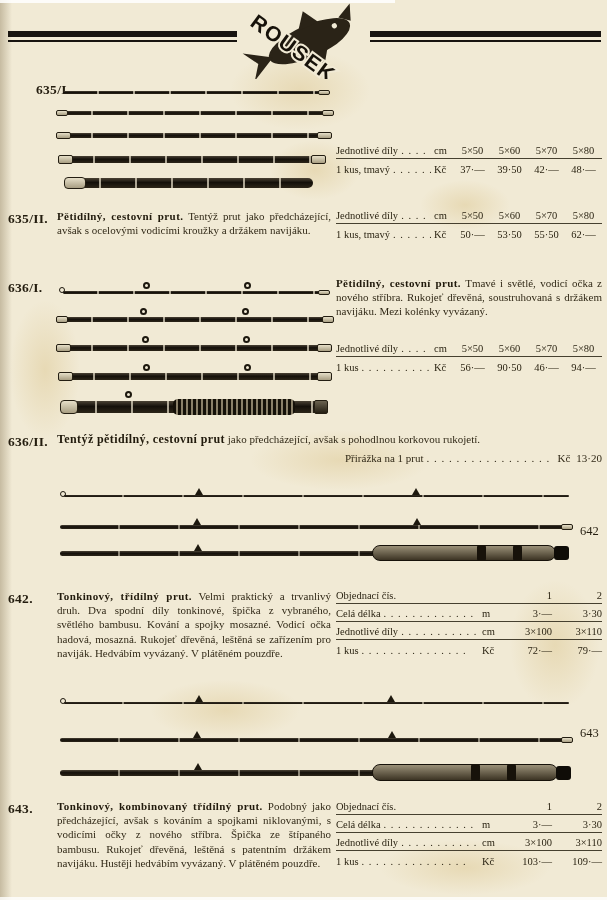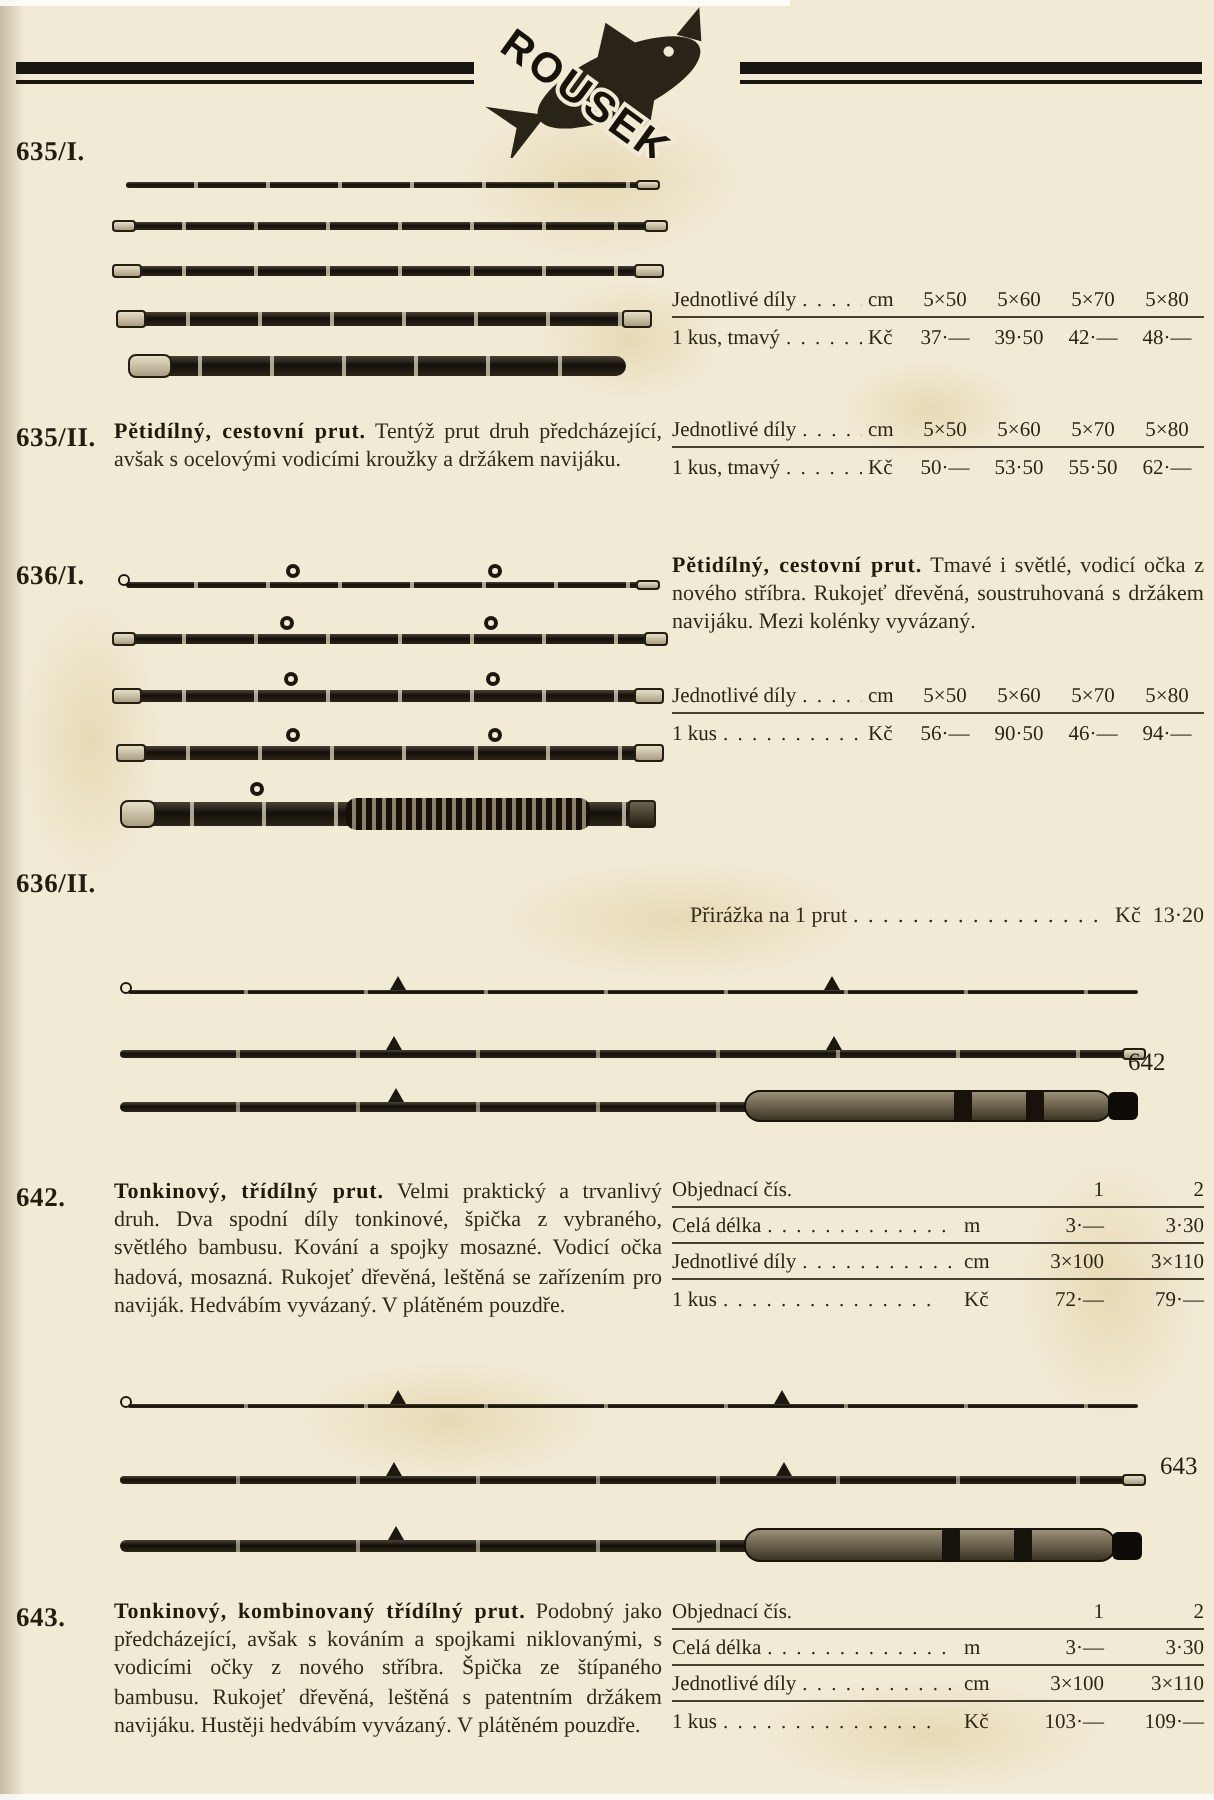--- a/index.html
+++ b/index.html
@@ -78,21 +78,21 @@
         <path d="M44 42 L18 26 L28 42 L18 56 Z" fill="#2a2317"></path>
         <path d="M78 28 L90 12 L100 28 Z" fill="#2a2317"></path>
         <path d="M80 56 L88 70 L98 55 Z" fill="#2a2317"></path>
         <path d="M120 32 L136 24 L130 40 Z" fill="#2a2317"></path>
         <circle cx="113" cy="38" r="2.6" fill="#f1ead5"></circle>
       </g>
       <text x="24" y="24" transform="rotate(36 24 24)" font-family="Liberation Sans, sans-serif" font-size="21" font-weight="bold" letter-spacing="1.5" fill="#17120a" stroke="#f1ead5" stroke-width="4" paint-order="stroke">ROUSEK</text>
     </svg>
   </div>
 
-  <div class="num" style="top:68px;">635/I.</div>
+  <div class="num" style="top:82px;margin-left:28px;">635/I.</div>
 
   <div class="rodset" style="left:57px;top:86px;width:276px;height:104px;">
     <div class="rod" style="top:5px;height:3px;left:6px;width:266px;">
         <div class="nodes"></div>
         <span class="cap r" style="width:12px;"></span>
       </div>
     <div class="rod" style="top:25px;height:4px;left:0;width:276px;">
         <div class="nodes"></div>
         <span class="cap l" style="width:12px;"></span>
         <span class="cap r" style="width:12px;"></span>
@@ -132,21 +132,21 @@
       <span class="tval">39·50</span>
       <span class="tval">42·—</span>
       <span class="tval">48·—</span>
     </div>
   </div>
 
   <div class="num" style="top:211px;">635/II.</div>
 
   <div class="txt" style="left:57px;top:209px;width:274px;">
     <span class="hd">Pětidílný, cestovní prut.</span>
-    <span>Tentýž prut druh předcházející, avšak s ocelovými vodicími kroužky a držákem navijáku.</span>
+    <span>Tentýž prut jako předcházející, avšak s ocelovými vodicími kroužky a držákem navijáku.</span>
   </div>
 
   <div class="tbl" style="left:336px;top:206px;width:266px;">
     <div class="trow u">
       <span class="tlabel">Jednotlivé díly</span>
       <span class="leader">. . . . . . .</span>
       <span class="tunit">cm</span>
       <span class="tval">5×50</span>
       <span class="tval">5×60</span>
       <span class="tval">5×70</span>
@@ -223,20 +223,24 @@
       <span class="leader">. . . . . . . . . . .</span>
       <span class="tunit">Kč</span>
       <span class="tval">56·—</span>
       <span class="tval">90·50</span>
       <span class="tval">46·—</span>
       <span class="tval">94·—</span>
     </div>
   </div>
 
   <div class="num" style="top:434px;">636/II.</div>
+  <div class="txt" style="left:57px;top:432px;width:545px;text-align:left;">
+    <span class="hd" style="font-size:12px;">Tentýž pětidílný, cestovní prut</span>
+    <span>jako předcházející, avšak s pohodlnou korkovou rukojetí.</span>
+  </div>
   <div class="surline" style="left:345px;top:452px;width:257px;">
     <span>Přirážka na 1 prut</span>
     <span class="leader">. . . . . . . . . . . . . . . . .</span>
     <span style="margin-right:6px;">Kč</span>
     <span>13·20</span>
   </div>
 
   <div class="rodset" style="left:60px;top:487px;width:515px;height:92px;">
     <div class="rod" style="top:8px;height:2px;left:4px;width:505px;border-radius:1px;">
         <div class="nodes sparse"></div>
@@ -253,21 +257,21 @@
     <div class="rod" style="top:64px;height:5px;left:0;width:320px;">
         <div class="nodes sparse"></div>
         <span class="guide" style="left:42%;"></span>
       </div>
     <div class="handle" style="left:312px;top:58px;width:184px;height:16px;">
       <span class="band" style="left:104px;"></span>
       <span class="band" style="left:140px;"></span>
     </div>
     <div class="knob" style="left:494px;top:59px;width:15px;height:14px;"></div>
   </div>
-  <div class="rodlabel" style="left:564px;top:524px;">642</div>
+  <div class="rodlabel" style="left:580px;top:524px;">642</div>
 
   <div class="num" style="top:591px;">642.</div>
   <div class="txt" style="left:57px;top:589px;width:274px;">
     <span class="hd">Tonkinový, třídílný prut.</span>
     <span>Velmi praktický a trvanlivý druh. Dva spodní díly tonkinové, špička z vybraného, světlého bambusu. Kování a spojky mosazné. Vodicí očka hadová, mosazná. Rukojeť dřevěná, leštěná se zařízením pro naviják. Hedvábím vyvázaný. V plátěném pouzdře.</span>
   </div>
   <div class="tbl" style="left:336px;top:586px;width:266px;">
     <div class="trow u">
       <span class="tlabel">Objednací čís.</span>
       <span class="leader"></span>

